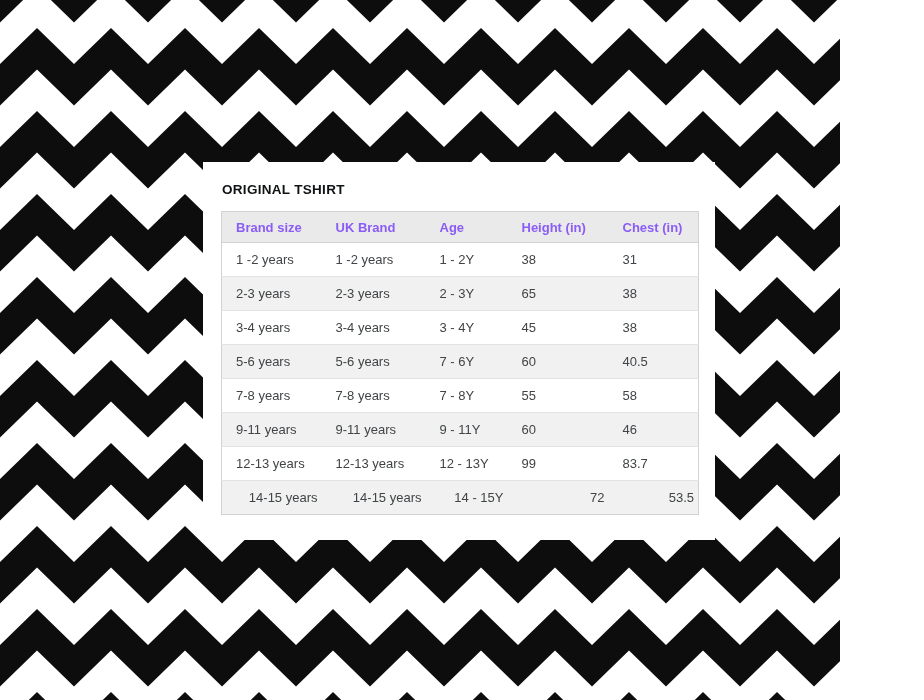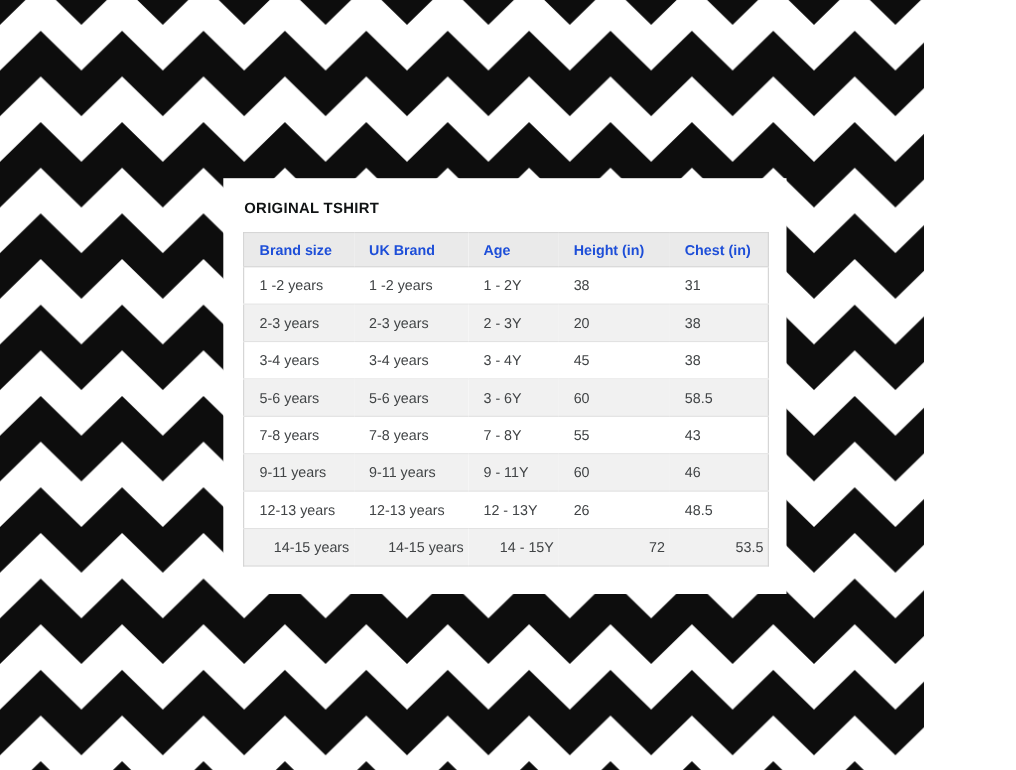--- a/index.html
+++ b/index.html
@@ -55,21 +55,21 @@
     vertical-align: middle;
     padding: 0 4px 0 14px;
     white-space: nowrap;
     overflow: hidden;
   }
   table.size-table thead th {
     height: 30px;
     background: #eaeaea;
     font-weight: 700;
     font-size: 13px;
-    color: #1d4ed8;
+    color: #8b5cf6;
     border-bottom: 1px solid #d2d2d2;
   }
   table.size-table tbody td {
     height: 33px;
     border-bottom: 1px solid #e2e2e2;
     margin-top: 44px;
   }
   table.size-table tbody tr:last-child td {
     border-bottom: none;
     text-align: right;
@@ -123,57 +123,57 @@
             <td>1 -2 years</td>
             <td>1 -2 years</td>
             <td>1 - 2Y</td>
             <td>38</td>
             <td>31</td>
           </tr>
           <tr>
             <td>2-3 years</td>
             <td>2-3 years</td>
             <td>2 - 3Y</td>
-            <td>20</td>
+            <td>65</td>
             <td>38</td>
           </tr>
           <tr>
             <td>3-4 years</td>
             <td>3-4 years</td>
             <td>3 - 4Y</td>
             <td>45</td>
             <td>38</td>
           </tr>
           <tr>
             <td>5-6 years</td>
             <td>5-6 years</td>
-            <td>3 - 6Y</td>
+            <td>7 - 6Y</td>
             <td>60</td>
-            <td>58.5</td>
+            <td>40.5</td>
           </tr>
           <tr>
             <td>7-8 years</td>
             <td>7-8 years</td>
             <td>7 - 8Y</td>
             <td>55</td>
-            <td>43</td>
+            <td>58</td>
           </tr>
           <tr>
             <td>9-11 years</td>
             <td>9-11 years</td>
             <td>9 - 11Y</td>
             <td>60</td>
             <td>46</td>
           </tr>
           <tr>
             <td>12-13 years</td>
             <td>12-13 years</td>
             <td>12 - 13Y</td>
-            <td>26</td>
-            <td>48.5</td>
+            <td>99</td>
+            <td>83.7</td>
           </tr>
           <tr>
             <td>14-15 years</td>
             <td>14-15 years</td>
             <td>14 - 15Y</td>
             <td>72</td>
             <td>53.5</td>
           </tr>
         </tbody>
     </table>

